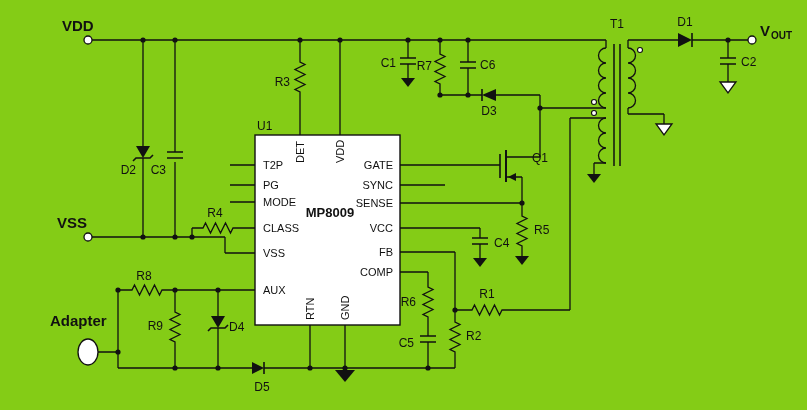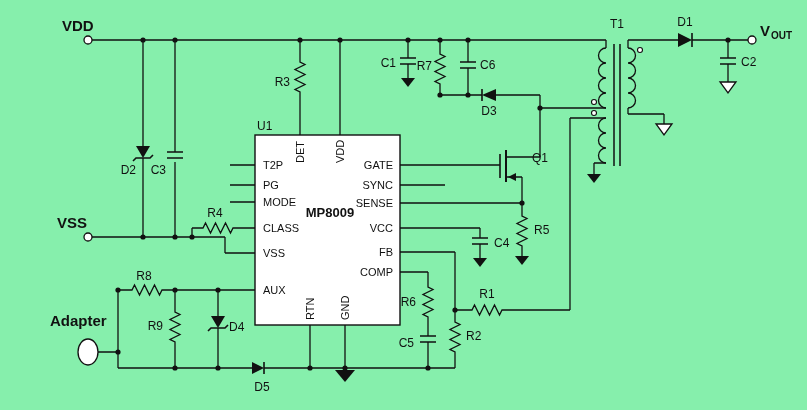--- a/index.html
+++ b/index.html
@@ -1,17 +1,17 @@
 <!DOCTYPE html>
 <html><head>
 <meta charset="utf-8">
 <style>
   html,body{margin:0;padding:0;background:#ffffff;}
   body{font-family:"Liberation Sans", sans-serif;}
-  .canvas{width:807px;height:410px;position:relative;background:#86efac;}
+  .canvas{width:807px;height:410px;position:relative;background:#84cc16;}
   svg{display:block;}
   .wire{stroke:#111;stroke-width:1.3;fill:none;}
   .thick{stroke:#111;stroke-width:1.6;fill:none;}
   .core{stroke:#111;stroke-width:1.5;fill:none;}
   .fillb{fill:#111;stroke:none;}
   .hollow{fill:#fff;stroke:#111;stroke-width:1.3;}
   .dot{fill:#111;}
   .phase{fill:#fff;stroke:#111;stroke-width:1.1;}
   text{fill:#111;}
   .lbl{font-size:12px;}

